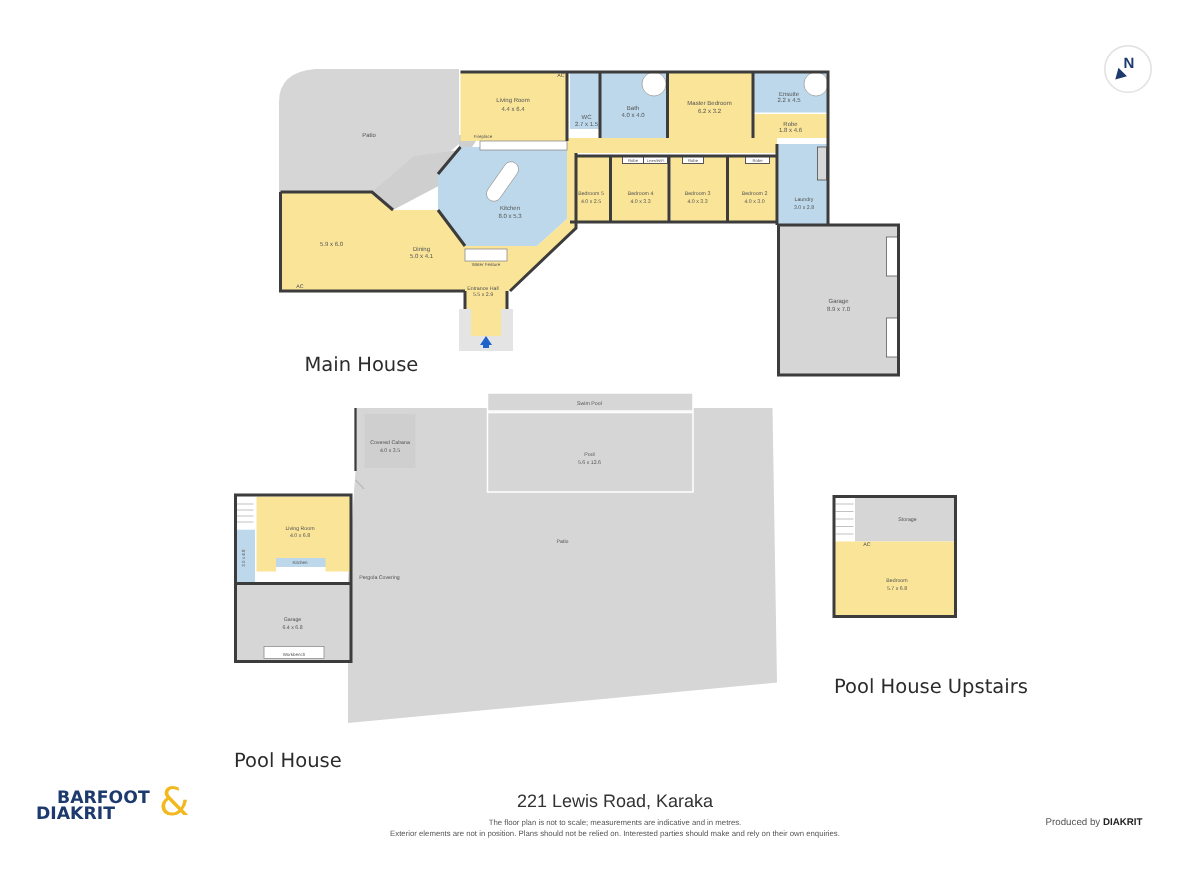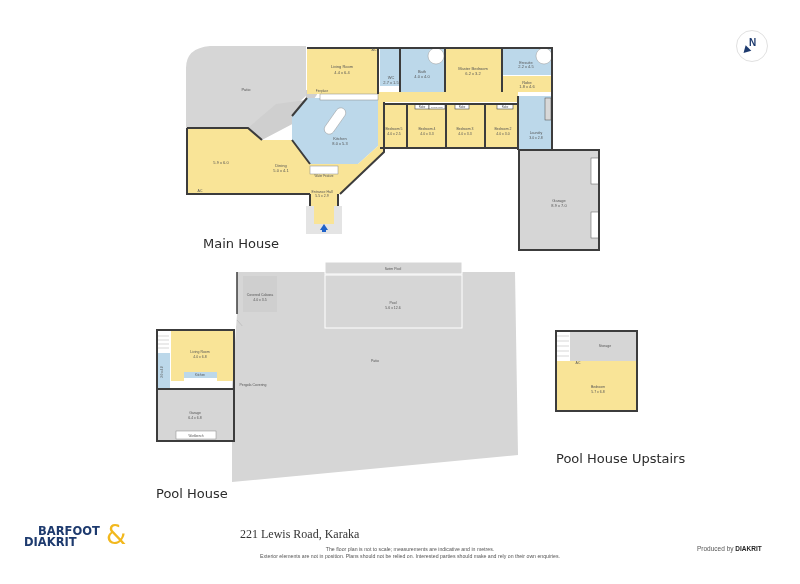--- a/index.html
+++ b/index.html
@@ -1,20 +1,20 @@
 <!DOCTYPE html>
 <html><head>
 <meta charset="utf-8">
 <style>
   html, body { margin: 0; padding: 0; background: #ffffff; }
   body { width: 800px; height: 584px; position: relative; overflow: hidden; font-family: "Liberation Sans", sans-serif; }
   .plan { position: absolute; left: 0; top: 0; width: 800px; height: 584px; }
   .lbl { font-family: "Liberation Sans", sans-serif; fill: #555; text-anchor: middle; }
   .section-title { position: absolute; font-family: "DejaVu Sans", sans-serif; font-size: 13px; color: #2b2b2b; }
-  .footer-title { position: absolute; left: 240px; top: 527px; width: 340px; text-align: left; font-family: Liberation Serif, serif; font-size: 12px; color: #333; }
+  .footer-title { position: absolute; left: 240px; top: 527px; width: 340px; text-align: center; font-family: Liberation Sans, sans-serif; font-size: 12px; color: #333; }
   .footer-note { position: absolute; left: 200px; width: 420px; text-align: center; font-size: 5.2px; color: #555; }
   .brand { position: absolute; left: 24px; top: 526px; font-family: "DejaVu Sans", sans-serif; font-weight: bold; color: #1d3a6e; font-size: 11.5px; line-height: 11px; }
   .brand-amp { position: absolute; left: 106px; top: 522px; font-family: "DejaVu Sans", sans-serif; font-size: 26px; color: #f2b81e; line-height: 26px; }
   .produced { position: absolute; left: 697px; top: 545px; font-size: 6.5px; color: #555; }
   .produced b { color: #222; }
   .compass { position: absolute; left: 736px; top: 30px; width: 30px; height: 30px; border-radius: 50%; border: 1px solid #e1e1e1; background: #fff; }
   .compass .n { position: absolute; left: 12px; top: 6px; font-size: 10px; font-weight: bold; color: #1d3a6e; }
   .compass .arrow { position: absolute; left: 5px; top: 16px; width: 0; height: 0; border-left: 4px solid transparent; border-right: 4px solid transparent; border-bottom: 7px solid #1d3a6e; transform: rotate(-135deg); }
 </style>
 </head>
@@ -182,21 +182,21 @@
   <rect x="556" y="331" width="81" height="80" fill="none" stroke="#3c3c3c" stroke-width="2"></rect>
   <g class="lbl" font-size="3.5">
     <text x="605" y="347">Storage</text>
     <text x="598" y="388">Bedroom</text>
     <text x="598" y="393">5.7 x 6.8</text>
     <text x="578" y="364">AC</text>
   </g>
 </svg>
 
 <div class="section-title" style="left:183px; top:236px;margin-left:20px;">Main House</div>
-<div class="section-title" style="left:156px; top:486px;">Pool House</div>
+<div class="section-title" style="left:156px; top:500px;">Pool House</div>
 <div class="section-title" style="left:556px; top:427px;margin-top:24px;">Pool House Upstairs</div>
 
 <div class="compass">
   <span class="n">N</span>
   <span class="arrow"></span>
 </div>
 
 <div class="brand">
   <div style="padding-left:14px;">BARFOOT</div>
   <div>DIAKRIT</div>

